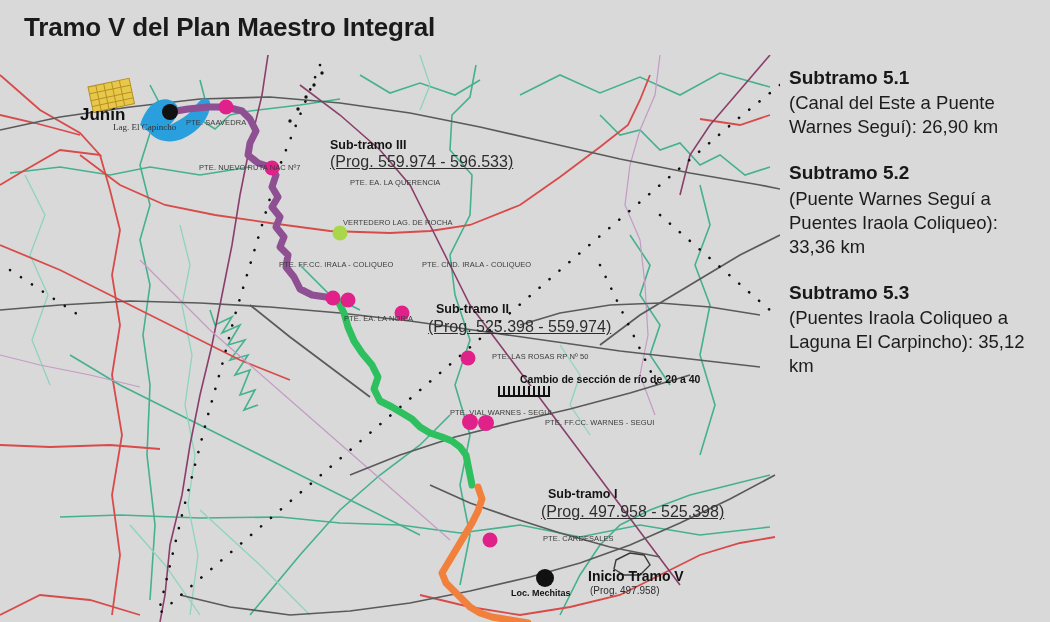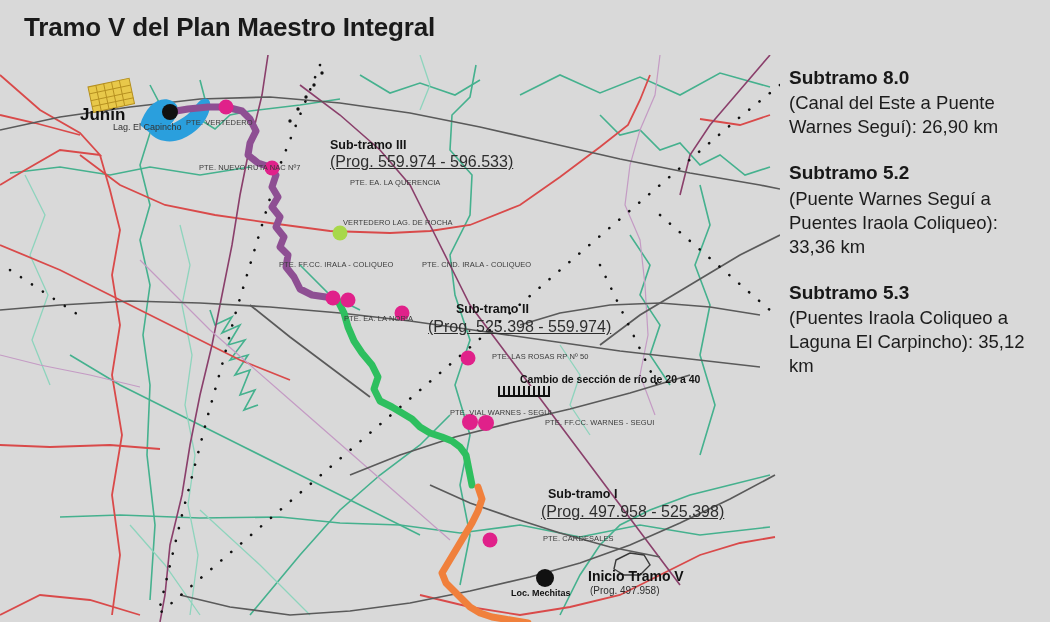--- a/index.html
+++ b/index.html
@@ -28,21 +28,21 @@
 
   
   .mlabel{
     position:absolute;white-space:nowrap;
     font-family:"Liberation Sans", sans-serif;
     color:#2b2b2b;
     pointer-events:none;
   }
   .lbl-tiny{font-size:7.5px;letter-spacing:.1px;color:#3a3a3a;}
   .lbl-city{font-size:17px;font-weight:bold;color:#111;}
-  .lbl-lagoon{font-size:9px;color:#333;}
+  .lbl-lagoon{font-size:9px;color:#333;font-family:Liberation Serif, serif;}
   .lbl-sub{font-size:12.5px;font-weight:bold;color:#141414;}
   .lbl-subprog{font-size:16px;color:#2e2e2e;text-decoration:underline;}
   .lbl-cambio{font-size:10.5px;font-weight:bold;color:#111;}
   .lbl-inicio{font-size:14px;font-weight:bold;color:#111;}
   .lbl-inicioprog{font-size:10px;color:#2e2e2e;}
   .lbl-loc{font-size:9px;font-weight:bold;color:#111;}
 
   
   .hatch-bar{
     position:absolute;width:52px;height:9px;
@@ -203,38 +203,38 @@
         <circle cx="290" cy="66" r="1.7"></circle>
       </g>
 
       <path d="M616,505 L630,498 L644,500 L650,510 L640,520 L624,520 L614,514 Z" fill="none" stroke="#3a3a3a" stroke-width="1.4"></path>
     </svg>
 
     <div class="mlabel lbl-city" style="left:80px;top:50px;">Junín</div>
 
     <div class="mlabel lbl-lagoon" style="left:113px;top:67px;">Lag. El Capincho</div>
 
-    <div class="mlabel lbl-tiny" style="left:186px;top:63px;">PTE. VERTEDERO</div>
+    <div class="mlabel lbl-tiny" style="left:186px;top:63px;">PTE. SAAVEDRA</div>
 
     <div class="mlabel lbl-tiny" style="left:181px;top:108px;margin-left:18px;">PTE. NUEVO RUTA NAC Nº7</div>
 
     <div class="mlabel lbl-sub" style="left:330px;top:83px;">Sub-tramo III</div>
     <div class="mlabel lbl-subprog" style="left:330px;top:98px;">(Prog. 559.974 - 596.533)</div>
 
     <div class="mlabel lbl-tiny" style="left:318px;top:123px;padding-left:32px;">PTE. EA. LA QUERENCIA</div>
 
     <div class="mlabel lbl-tiny" style="left:343px;top:163px;">VERTEDERO LAG. DE ROCHA</div>
 
     <div class="mlabel lbl-tiny" style="left:279px;top:205px;">PTE. FF.CC. IRALA - COLIQUEO</div>
 
     <div class="mlabel lbl-tiny" style="left:390px;top:205px;margin-left:32px;">PTE. CND. IRALA - COLIQUEO</div>
 
     <div class="mlabel lbl-tiny" style="left:344px;top:259px;">PTE. EA. LA NORIA</div>
 
-    <div class="mlabel lbl-sub" style="left:456px;top:247px;text-align:center;">Sub-tramo II</div>
+    <div class="mlabel lbl-sub" style="left:436px;top:247px;text-align:center;">Sub-tramo II</div>
     <div class="mlabel lbl-subprog" style="left:428px;top:263px;">(Prog. 525.398 - 559.974)</div>
 
     <div class="mlabel lbl-tiny" style="left:492px;top:297px;">PTE. LAS ROSAS RP Nº 50</div>
 
     <div class="mlabel lbl-cambio" style="left:520px;top:318px;">Cambio de sección de río de 20 a 40</div>
     <div class="hatch-bar" style="left:498px;top:331px;"></div>
 
     <div class="mlabel lbl-tiny" style="left:442px;top:353px;margin-left:8px;">PTE. VIAL WARNES - SEGUI</div>
 
     <div class="mlabel lbl-tiny" style="left:545px;top:363px;">PTE. FF.CC. WARNES - SEGUI</div>
@@ -246,21 +246,21 @@
 
     <div class="mlabel lbl-loc" style="left:511px;top:533px;">Loc. Mechitas</div>
 
     <div class="mlabel lbl-inicio" style="left:588px;top:513px;">Inicio Tramo V</div>
     <div class="mlabel lbl-inicioprog" style="left:590px;top:530px;">(Prog. 497.958)</div>
   </div>
 
   <div class="legend">
 
     <div class="leg-item">
-      <div class="leg-head">Subtramo 8.0</div>
+      <div class="leg-head">Subtramo 5.1</div>
       <div class="leg-body">(Canal del Este a Puente Warnes Seguí): 26,90 km</div>
     </div>
 
     <div class="leg-item">
       <div class="leg-head">Subtramo 5.2</div>
       <div class="leg-body">(Puente Warnes Seguí a Puentes Iraola Coliqueo): 33,36 km</div>
     </div>
 
     <div class="leg-item">
       <div class="leg-head">Subtramo 5.3</div>

